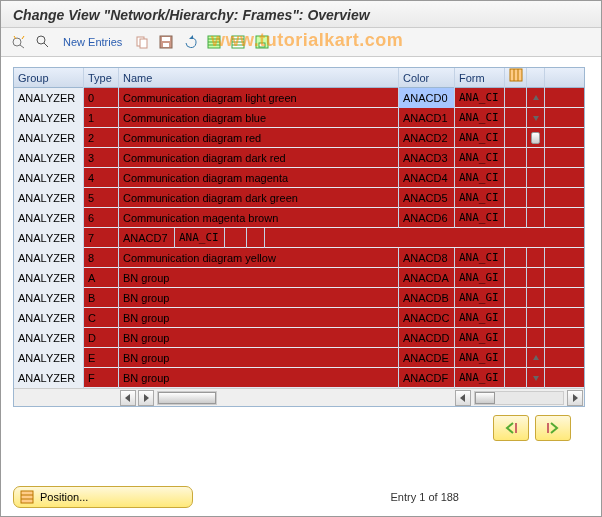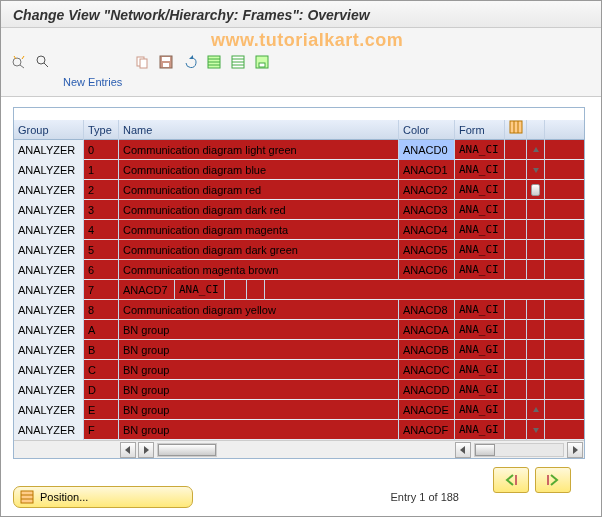--- a/index.html
+++ b/index.html
@@ -42,21 +42,20 @@
     justify-content: center;
     border: 1px solid transparent;
     border-radius: 2px;
   }
   .new-entries {
     color: #2a5db0;
     padding: 0 6px;
     height: 20px;
     display: flex;
     align-items: center;
-    margin-top: 40px;
   }
   .watermark {
     position: absolute;
     left: 210px;
     top: 2px;
     font-size: 18px;
     font-weight: bold;
     color: rgba(255,140,0,0.55);
     pointer-events:none;
     letter-spacing: 0.5px;
@@ -67,21 +66,20 @@
   .grid-wrap {
     border: 1px solid #9db7d1;
     background: #fff;
     width: 572px;
   }
   .grid-header {
     display:flex;
     background: linear-gradient(#e8effa,#d0dcec);
     border-bottom:1px solid #9db7d1;
     height:20px;
-    margin-top:12px;
   }
   .grid-header .c,
   .grid-row .c {
     border-right:1px solid #c3d2e5;
     padding:0 4px;
     height:20px;
     line-height:20px;
     overflow:hidden;
     white-space:nowrap;
   }

